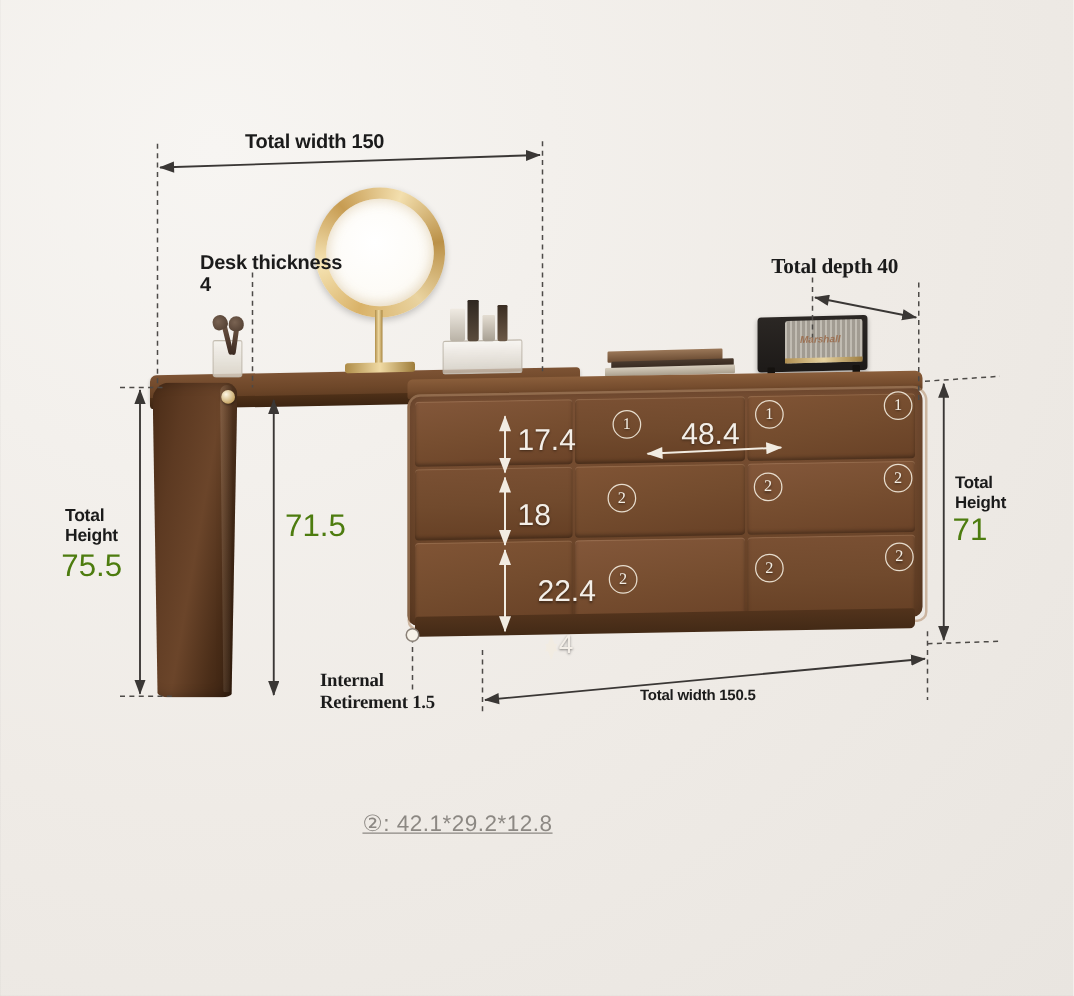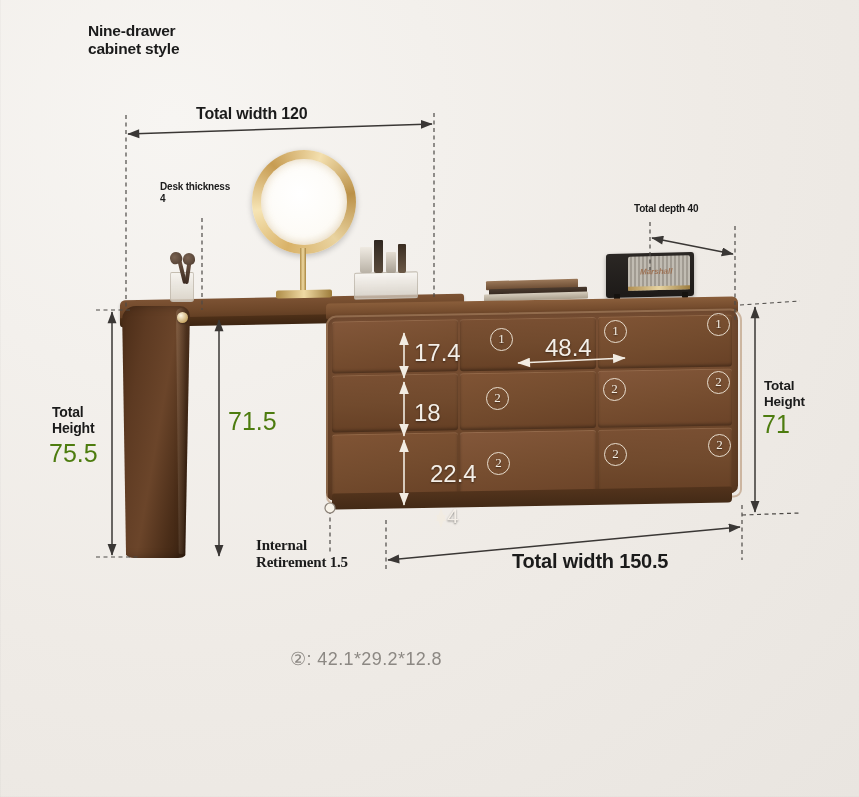--- a/index.html
+++ b/index.html
@@ -328,20 +328,21 @@
     line-height: 1.33;
     letter-spacing: -0.25px;
   }
   #para-two {
     margin-top: 9px;
     text-align: center;
     color: #8c8883;
     font-size: 18px;
     letter-spacing: 0.4px;
     padding-right: 120px;
+    text-decoration: underline;
   }
   #para-swap {
     margin-top: 12px;
     color: #141414;
     font-weight: bold;
     font-size: 15.5px;
     line-height: 1.33;
     width: 230px;
     letter-spacing: -0.25px;
   }
@@ -452,44 +453,42 @@
 
     <path class="arw-w" d="M441,509 L441,527" marker-end="url(#ahw)" marker-start="url(#ahws)"></path>
 
     <path class="arw-w" d="M404,333 L404,378" marker-end="url(#ahw)" marker-start="url(#ahws)"></path>
     <path class="arw-w" d="M404,382 L404,436" marker-end="url(#ahw)" marker-start="url(#ahws)"></path>
     <path class="arw-w" d="M404,440 L404,505" marker-end="url(#ahw)" marker-start="url(#ahws)"></path>
 
     <path class="arw-w" d="M518,363 L625,358" marker-end="url(#ahw)" marker-start="url(#ahws)"></path>
   </svg>
 
-  <div class="lbl" style="left:88px; top:22px; font-size:15.5px;">Nine-drawer
-cabinet style</div>
-
-  <div class="lbl" style="left:196px; top:105px; font-size:16px;">Total width 120</div>
-
-  <div class="lbl" style="left:160px; top:181px; font-size:10px;">Desk thickness
+
+  <div class="lbl" style="left:196px; top:105px; font-size:16px;">Total width 150</div>
+
+  <div class="lbl" style="left:160px; top:202px; font-size:16px;">Desk thickness
 4</div>
 
-  <div class="lbl" style="left:634px; top:203px; font-size:10px;">Total depth 40</div>
+  <div class="lbl" style="left:617px; top:203px; font-size:17px;font-family:Liberation Serif, serif;">Total depth 40</div>
 
   <div class="lbl" style="left:52px; top:404px; font-size:14px;">Total
 Height</div>
   <div class="num-gray" style="left:49px; top:440px; font-size:25px;">75.5</div>
 
   <div class="num-gray" style="left:228px; top:408px; font-size:25px;">71.5</div>
 
   <div class="lbl" style="left:764px; top:378px; font-size:13.5px;">Total
 Height</div>
   <div class="num-gray" style="left:762px; top:411px; font-size:25px;">71</div>
 
   <div class="lbl" style="left:256px; top:537px; font-size:15px;font-family:Liberation Serif, serif;">Internal
 Retirement 1.5</div>
 
-  <div class="lbl" style="left:512px; top:550px; font-size:20px;">Total width 150.5</div>
+  <div class="lbl" style="left:512px; top:550px; font-size:12px;">Total width 150.5</div>
 
   <div class="white-dim" style="left:447px; top:505px; font-size:21px;">4</div>
 
   <div class="white-dim" style="left:414px; top:341px; font-size:24px;">17.4</div>
   <div class="white-dim" style="left:414px; top:401px; font-size:24px;">18</div>
   <div class="white-dim" style="left:430px; top:462px; font-size:24px;">22.4</div>
   <div class="white-dim" style="left:545px; top:336px; font-size:24px;">48.4</div>
 
   <div class="circ-marker" style="left:490px; top:328px;">1</div>
   <div class="circ-marker" style="left:604px; top:320px;">1</div>

